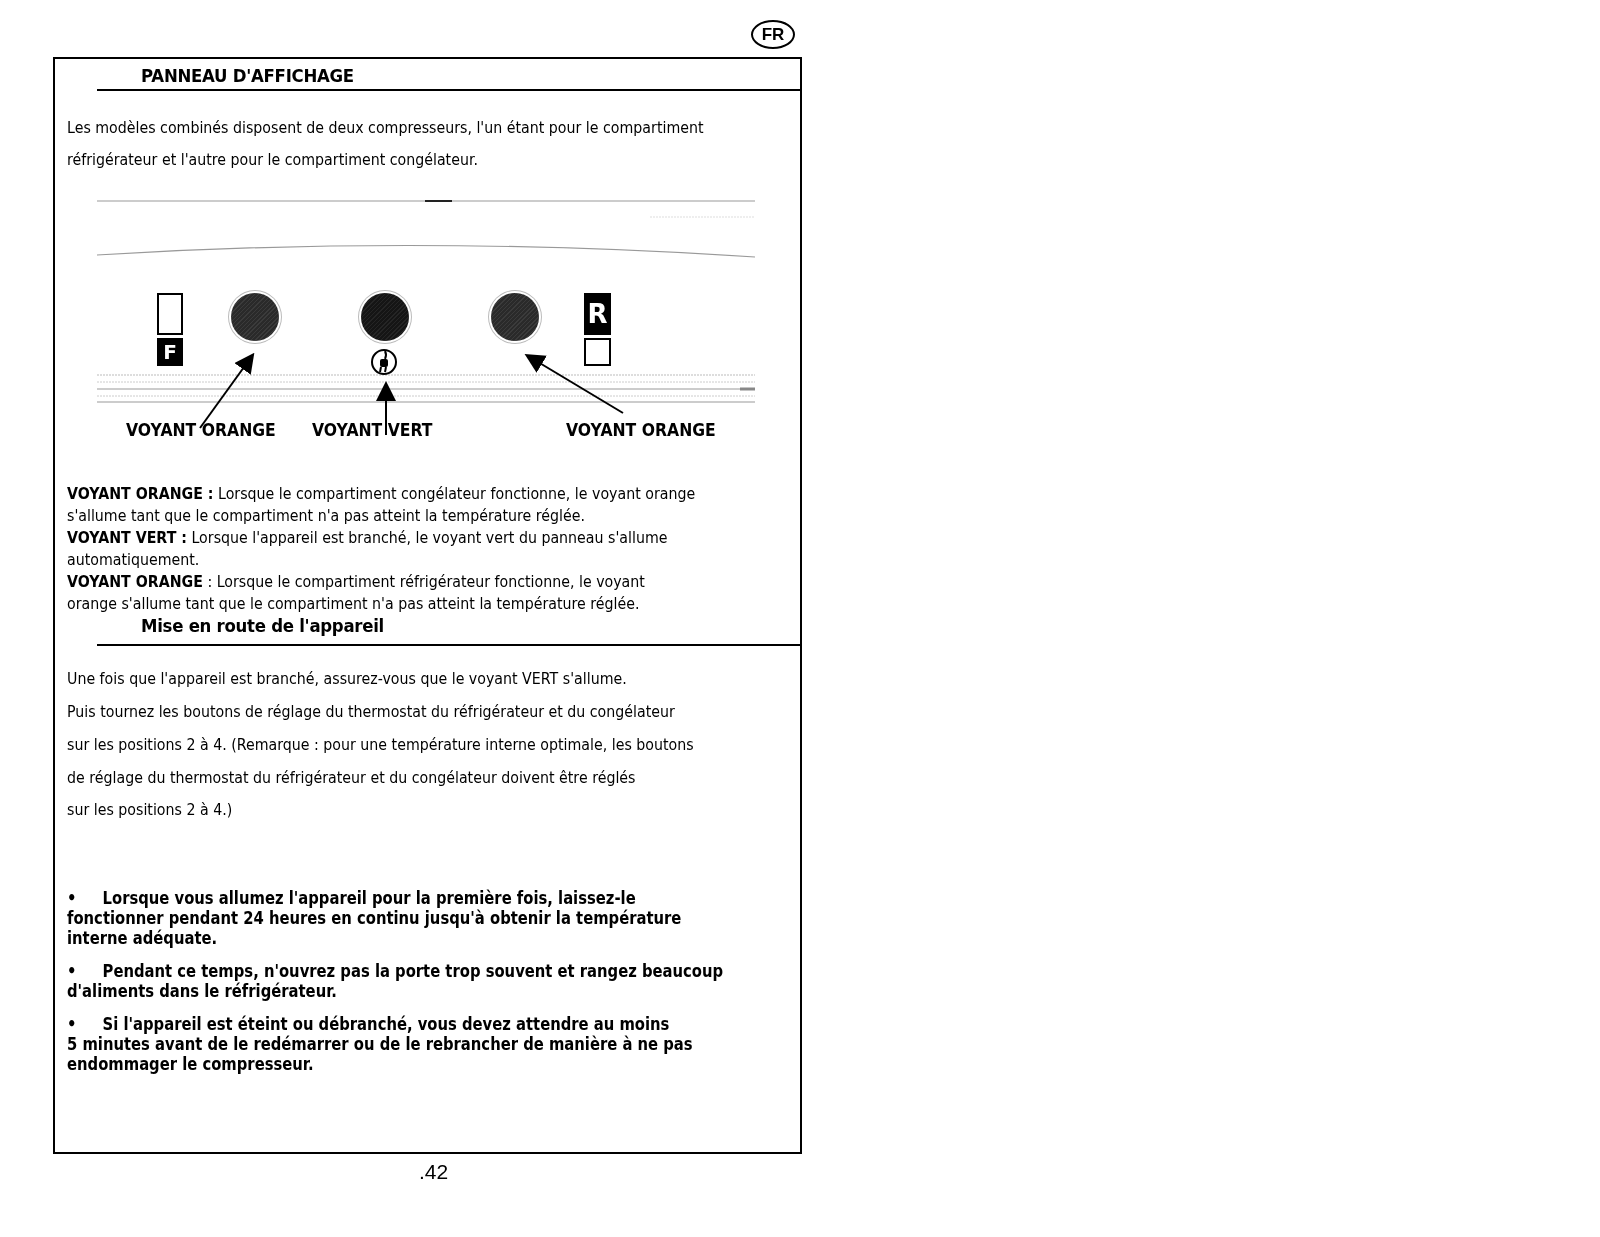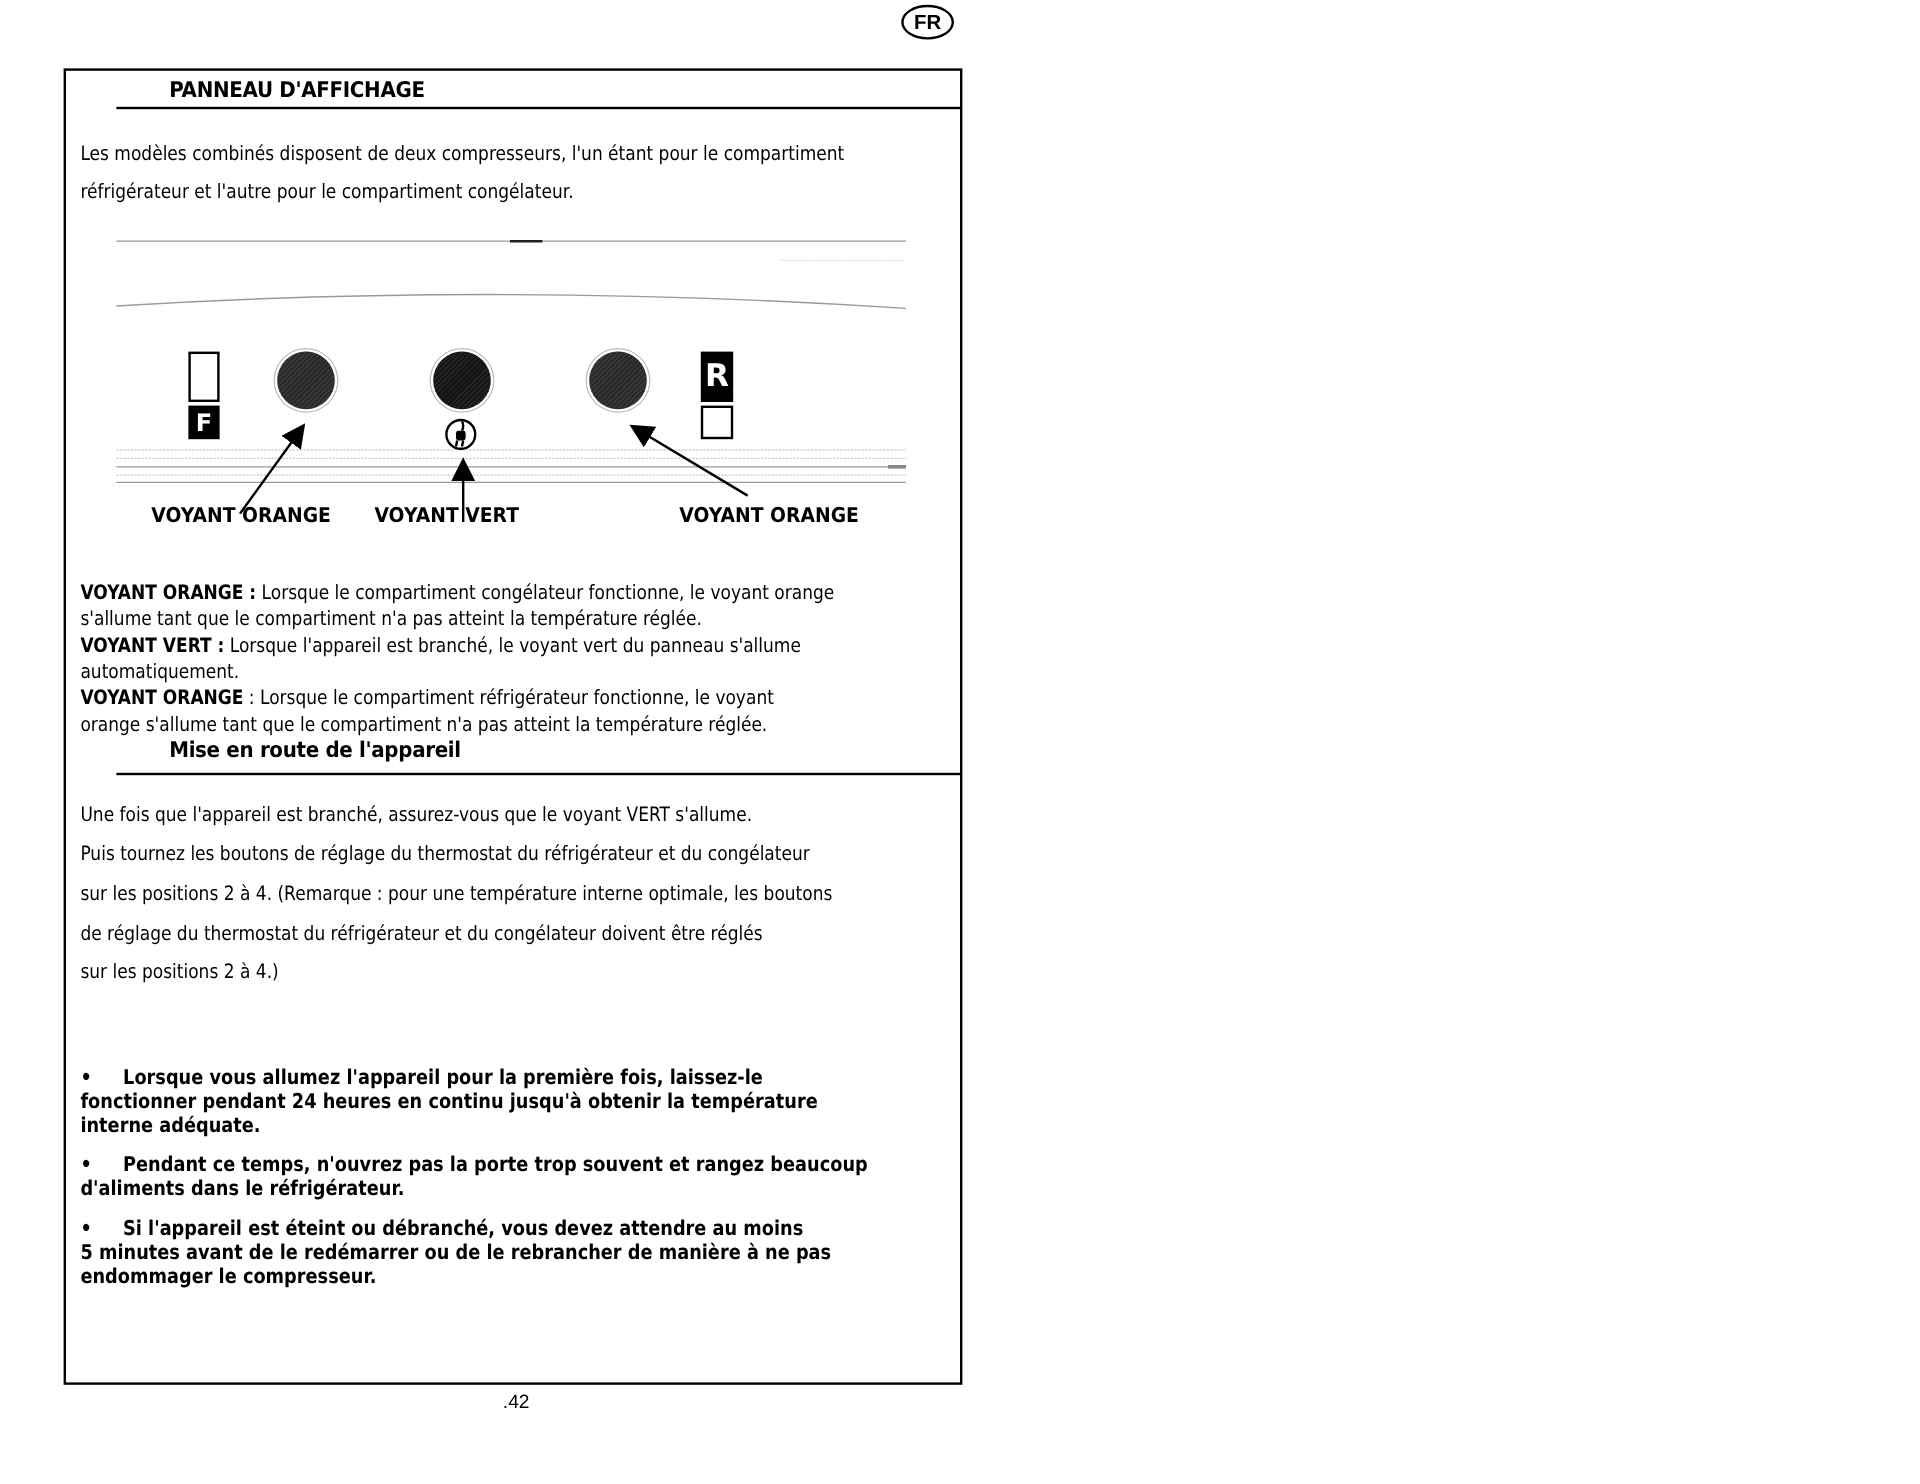--- a/index.html
+++ b/index.html
@@ -1,29 +1,29 @@
 <!DOCTYPE html>
 <html><head>
 <meta charset="utf-8">
 <style>
   html, body { margin:0; padding:0; background:#ffffff; }
   body { width:1600px; height:1237px; position:relative; overflow:hidden;
          font-family:"DejaVu Sans Condensed","DejaVu Sans", sans-serif; color:#000; }
   .abs { position:absolute; }
-  .lang-badge { left:751px; top:4px; width:44px; height:29px; border:2px solid #000; border-radius:50%;
+  .lang-badge { left:751px; top:20px; width:44px; height:29px; border:2px solid #000; border-radius:50%;
                 box-sizing:border-box; display:flex; align-items:center; justify-content:center;
                 font-family:"Liberation Sans", sans-serif; font-weight:bold; font-size:17px; }
   .frame { left:53px; top:57px; width:749px; height:1097px; border:2px solid #000; box-sizing:border-box; }
   .sec-title { font-family:"DejaVu Sans", sans-serif; font-weight:bold; font-size:18px; letter-spacing:-0.3px; transform:scaleX(0.92); transform-origin:left center; white-space:nowrap; }
   .rule { height:0; border-top:2px solid #000; }
   .p { font-family:"DejaVu Sans", sans-serif; font-size:16.5px; transform:scaleX(0.86); transform-origin:left top; white-space:nowrap; }
   .b { font-weight:bold; }
   .label { font-family:"DejaVu Sans", sans-serif; font-weight:bold; font-size:17px; transform:scaleX(0.92); transform-origin:left top; white-space:nowrap; }
   .bullet-line { font-family:"DejaVu Sans", sans-serif; font-weight:bold; font-size:17px; transform:scaleX(0.87); transform-origin:left top; white-space:nowrap; }
-  .page-num { font-family:"Liberation Sans", sans-serif; font-size:16px; }
+  .page-num { font-family:"Liberation Sans", sans-serif; font-size:21px; }
   .led { border-radius:50%; background:
          repeating-linear-gradient(135deg,#2a2a2a 0 2px,#3b3b3b 2px 3px); box-shadow:0 0 0 2px #fff, 0 0 0 3px #bbb; }
   .sq-white { border:2px solid #000; background:#fff; box-sizing:border-box; }
   .sq-black { background:#000; color:#fff; display:flex; align-items:center; justify-content:center;
               font-family:"DejaVu Sans", sans-serif; font-weight:bold; font-size:26px; }
 </style>
 </head>
 <body>
 
 <div class="abs lang-badge">FR</div>

